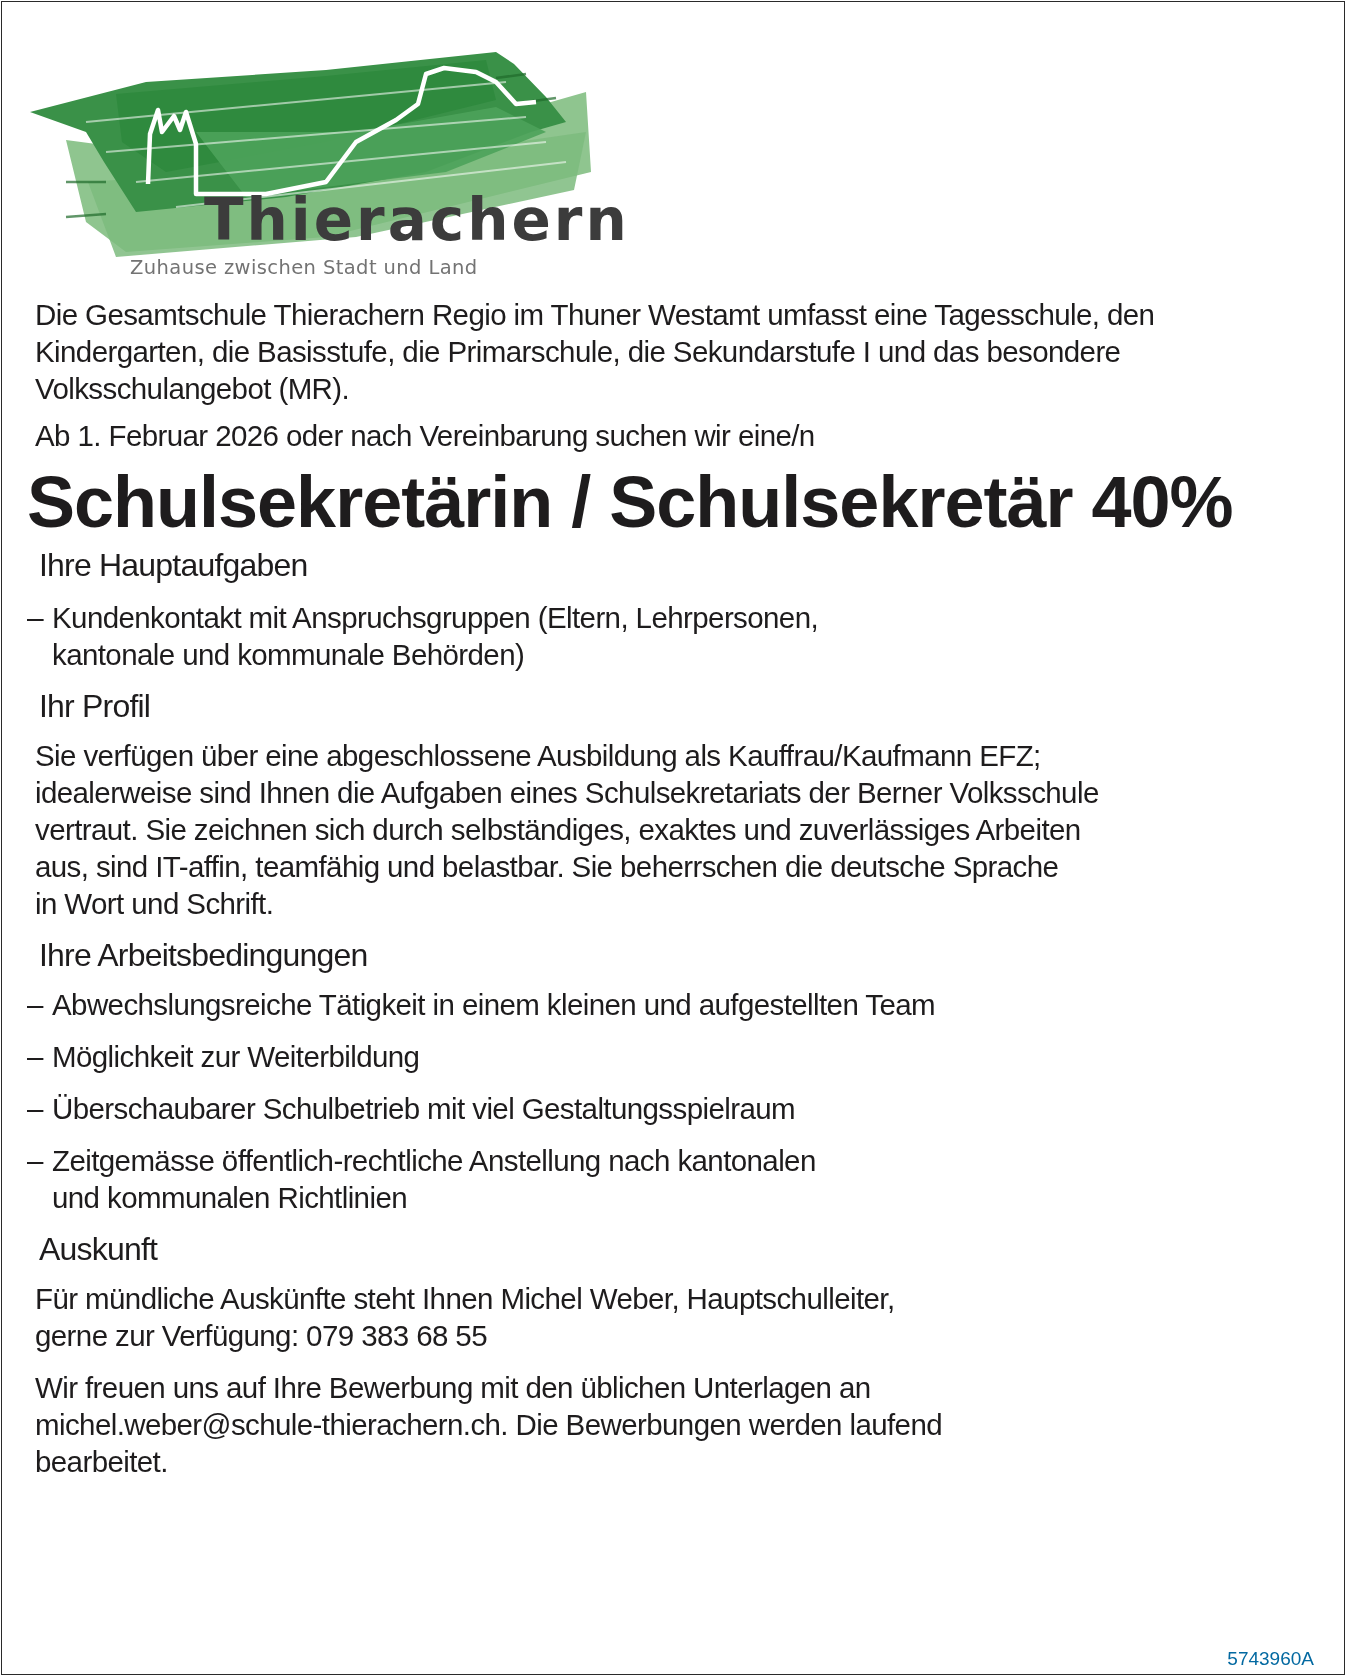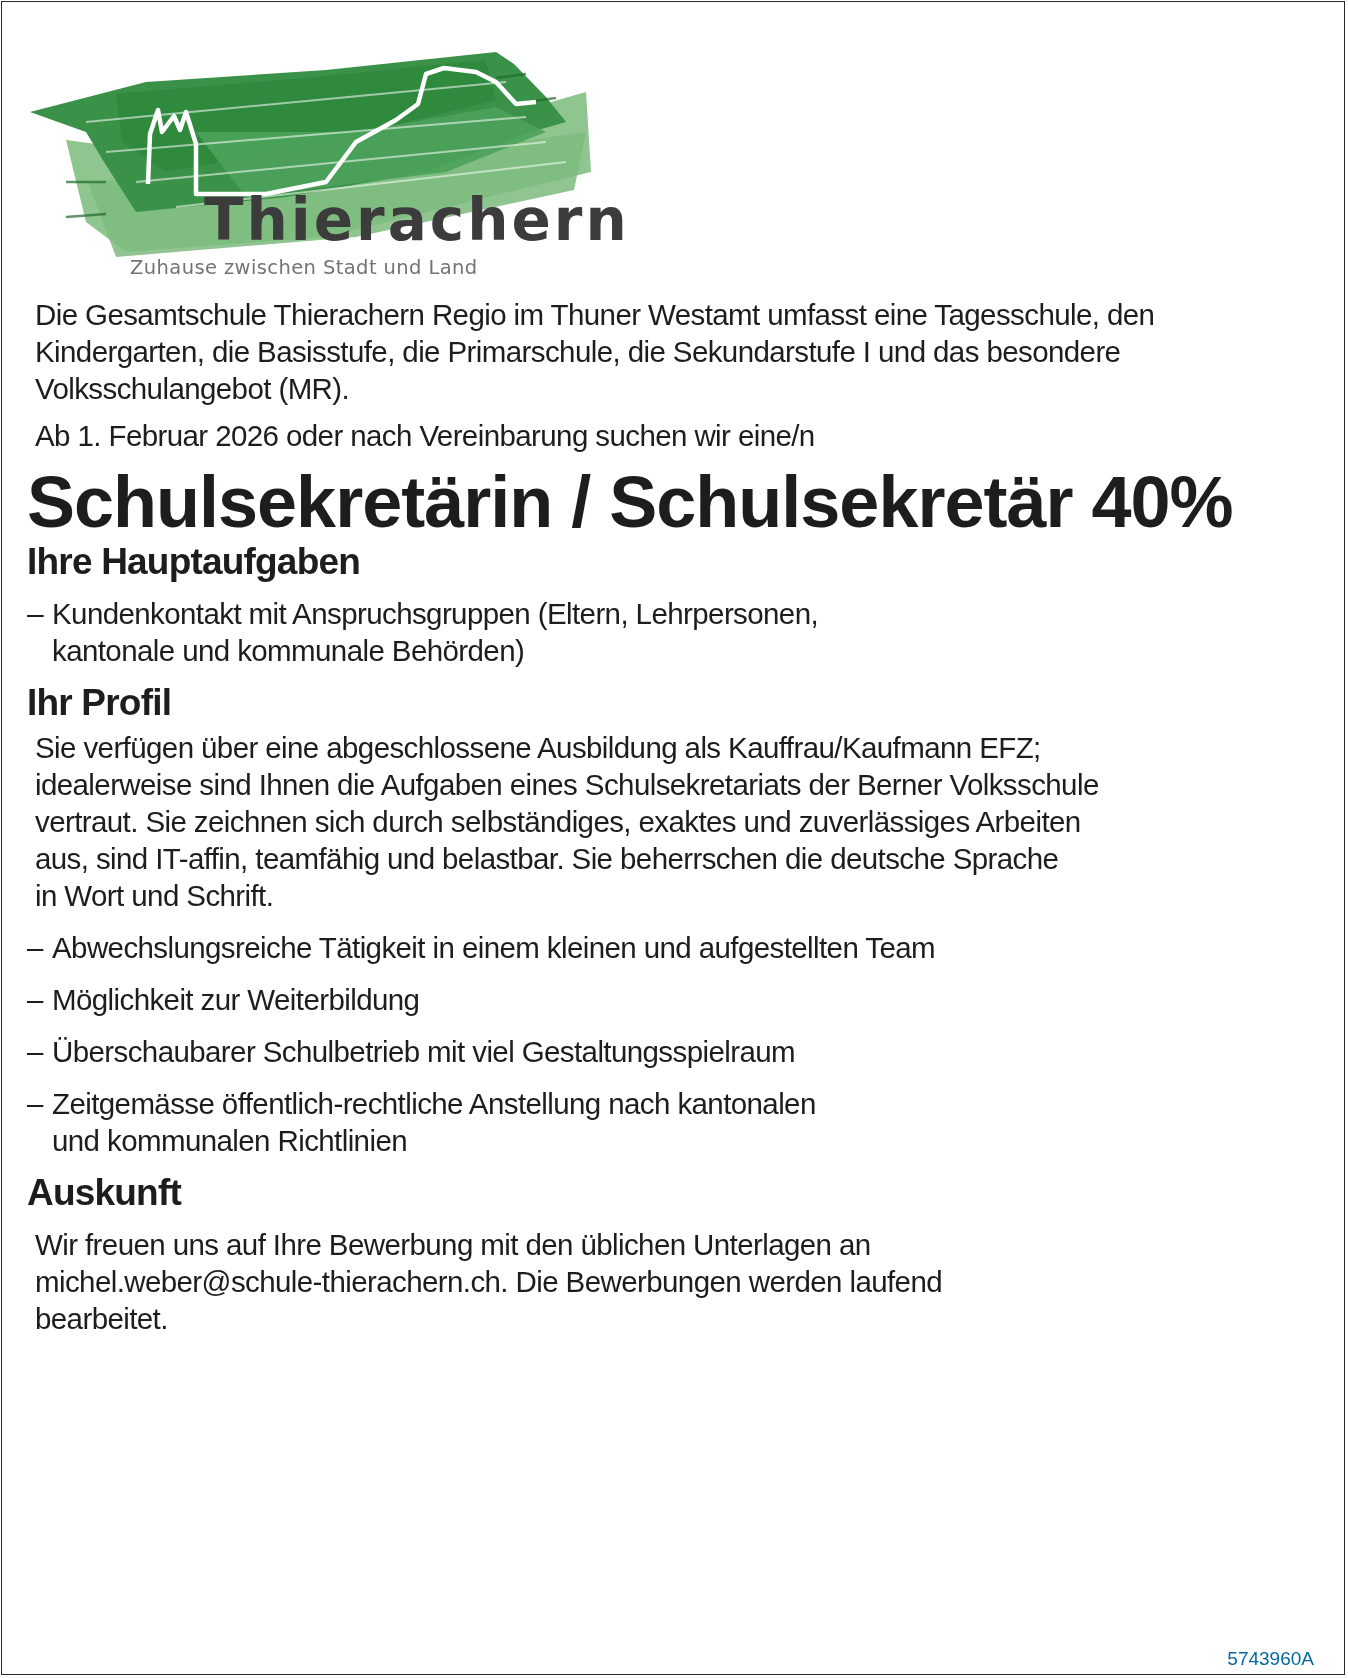--- a/index.html
+++ b/index.html
@@ -30,22 +30,22 @@
       font-size: 29.5px; line-height: 37px; letter-spacing: -0.6px;
     }
     .content p { margin: 8px; }
     .intro { margin-bottom: 10px !important; }
     .sub { margin-bottom: 15px !important; }
     .title {
       font-weight: bold; font-size: 72px; line-height: 66px;
       letter-spacing: -1px; margin: 0 0 8px 0; color: #1e1c1d;
     }
     .heading {
-      font-weight: bold; font-size: 37px; line-height: 37px;
-      margin: 0; letter-spacing: -0.8px;
+      font-weight: normal; font-size: 32px; line-height: 37px;
+      margin: 12px; letter-spacing: -0.8px;
     }
     ul.dash { list-style: none; margin: 0; padding: 0; }
     ul.dash li {
       position: relative; padding-left: 25px; margin-bottom: 15px;
       white-space: pre-line;
     }
     ul.dash li .dashmark { position: absolute; left: 0; top: 0; }
     .section { margin-bottom: 15px; }
     .prose { white-space: pre-line; }
     .refcode {
@@ -106,31 +106,34 @@
   <div class="section">
     <h2 class="heading">Ihr Profil</h2>
     <p class="prose">Sie verfügen über eine abgeschlossene Ausbildung als Kauffrau/Kaufmann EFZ;
 idealerweise sind Ihnen die Aufgaben eines Schulsekretariats der Berner Volksschule
 vertraut. Sie zeichnen sich durch selbständiges, exaktes und zuverlässiges Arbeiten
 aus, sind IT-affin, teamfähig und belastbar. Sie beherrschen die deutsche Sprache
 in Wort und Schrift.</p>
   </div>
 
   <div class="section">
+    <h2 class="heading">Ihre Arbeitsbedingungen</h2>
     <ul class="dash">
       <li><span class="dashmark">–</span><span>Abwechslungsreiche Tätigkeit in einem kleinen und aufgestellten Team</span></li>
       <li><span class="dashmark">–</span><span>Möglichkeit zur Weiterbildung</span></li>
       <li><span class="dashmark">–</span><span>Überschaubarer Schulbetrieb mit viel Gestaltungsspielraum</span></li>
       <li><span class="dashmark">–</span><span>Zeitgemässe öffentlich-rechtliche Anstellung nach kantonalen
 und kommunalen Richtlinien</span></li>
     </ul>
   </div>
 
   <div class="section">
     <h2 class="heading">Auskunft</h2>
+    <p class="prose">Für mündliche Auskünfte steht Ihnen Michel Weber, Hauptschulleiter,
+gerne zur Verfügung: 079 383 68 55</p>
   </div>
 
   <div class="section">
     <p class="prose">Wir freuen uns auf Ihre Bewerbung mit den üblichen Unterlagen an
 michel.weber@schule-thierachern.ch. Die Bewerbungen werden laufend
 bearbeitet.</p>
   </div>
 </div>
 
 <div class="refcode">5743960A</div>

